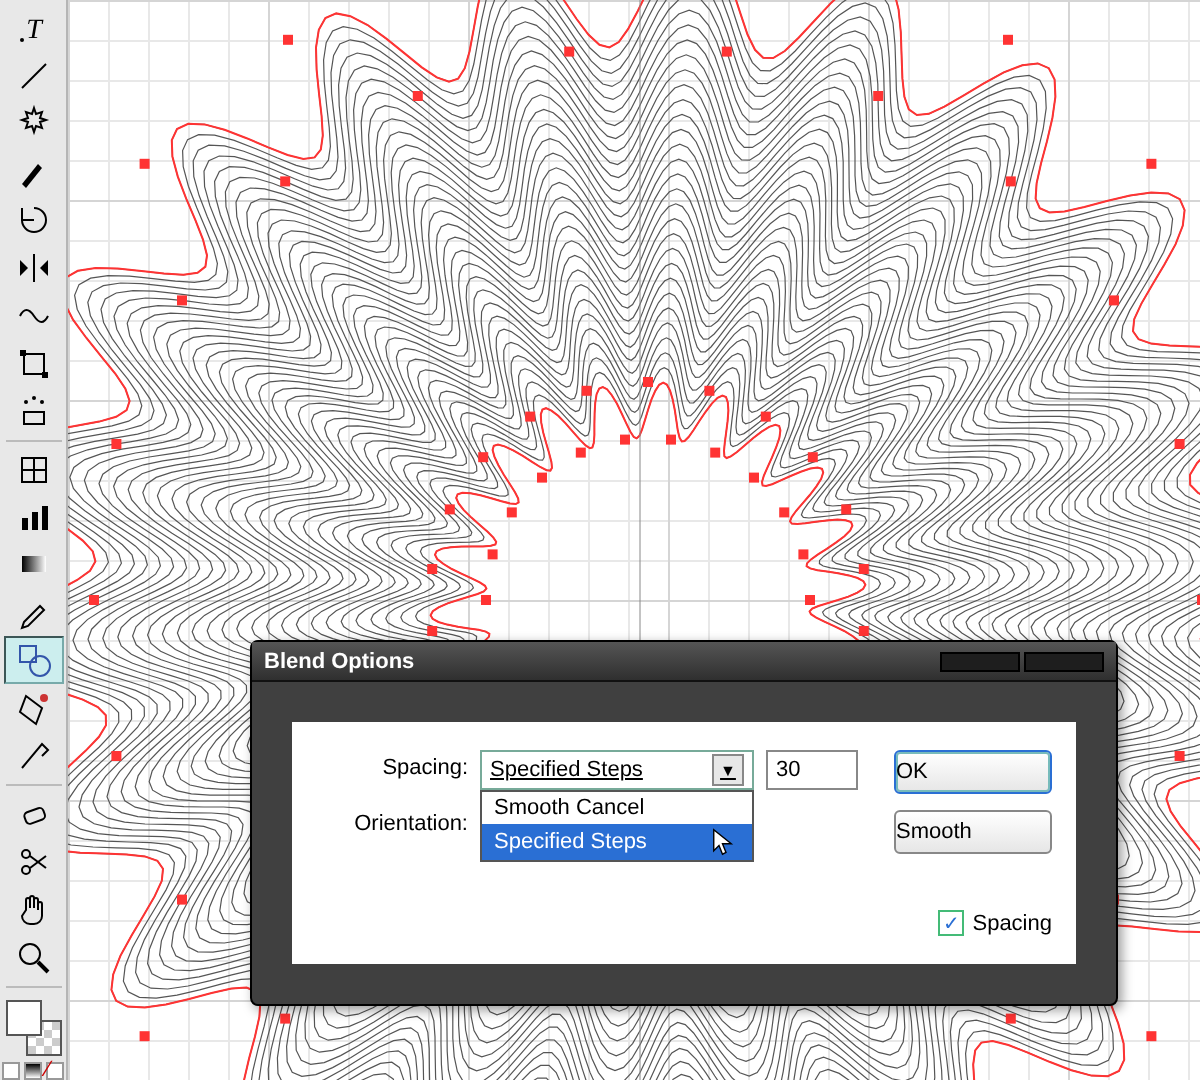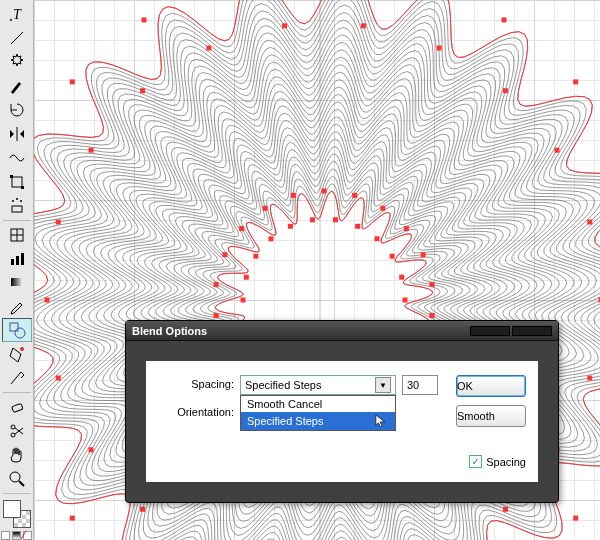--- a/index.html
+++ b/index.html
@@ -27,28 +27,28 @@
     .mini-indicators div{width:9px;height:9px;border:1px solid #999;}
     .dlg { position: absolute; left: 125px; top: 320px; width: 434px; background: #404040; border: 1px solid #000; border-radius: 4px; box-shadow: 2px 2px 6px rgba(0,0,0,.4); }
     .dlg-titlebar { height: 20px; display:flex; align-items:center; background: linear-gradient(#555,#2f2f2f); border-bottom: 1px solid #111; padding: 0 6px; }
     .dlg-title { color: #fff; font-weight: bold; flex:1; }
     .dlg-tabs { display:flex; gap:2px;}
     .dlg-tab { width:40px; height:10px; background:#1e1e1e; border:1px solid #000;}
     .dlg-body { background: #fff; margin: 20px; padding: 14px 12px; display:flex; gap: 18px; }
     .form-col { flex: 1; display:flex; flex-direction:column; gap:8px; }
     .form-row { display:flex; align-items:flex-start; gap:6px; }
     .form-label { width: 76px; text-align:right; color:#000; padding-top:3px;}
-    .select { position:relative; width:156px; }
+    .select { position:relative; width:137px;text-decoration:underline; }
     .select-box { height:20px; border:1px solid #7a9; background:#fff; display:flex; align-items:center; padding:0 4px; justify-content:space-between;}
     .select-btn{width:16px;height:16px;background:#e7e7e7;border:1px solid #888; display:flex;align-items:center;justify-content:center;font-size:8px;}
     .dropdown { position:absolute; left:0; top:20px; width:100%; background:#fff; border:1px solid #555; z-index:10;}
     .dropdown div{padding:2px 6px; color:#000;}
     .dropdown div.selected{background:#2a6fd4;color:#fff;display:flex;align-items:center;justify-content:space-between;}
     .cursor{width:14px;height:14px;}
-    .num-input{width:36px;height:20px;border:1px solid #888;padding:0 4px;display:flex;align-items:center;}
+    .num-input{width:46px;height:20px;border:1px solid #888;padding:0 4px;display:flex;align-items:center;}
     .orient-btns{display:flex;gap:4px;}
     .orient-btn{width:32px;height:28px;border:1px solid #999;background:#f5f5f5;display:flex;align-items:center;justify-content:center;}
     .orient-btn.active{border:1px inset #777;background:#e6e6e6;}
     .right-col{width:92px;display:flex;flex-direction:column;gap:8px;align-items:stretch;}
     .btn{height:22px;border:1px solid #888;border-radius:3px;background:linear-gradient(#fff,#e6e6e6);display:flex;align-items:center;justify-content:flex-start;color:#000;}
     .btn.primary{border:1px solid #2a6fd4;box-shadow:0 0 0 1px #7bb inset;}
     .preview-row{display:flex;align-items:center;gap:4px;justify-content:flex-end;margin-top:20px;color:#000;}
     .checkbox{width:13px;height:13px;border:1px solid #4b7;background:#fff;display:flex;align-items:center;justify-content:center;font-size:10px;color:#2a6fd4;}
   </style>
 </head>

